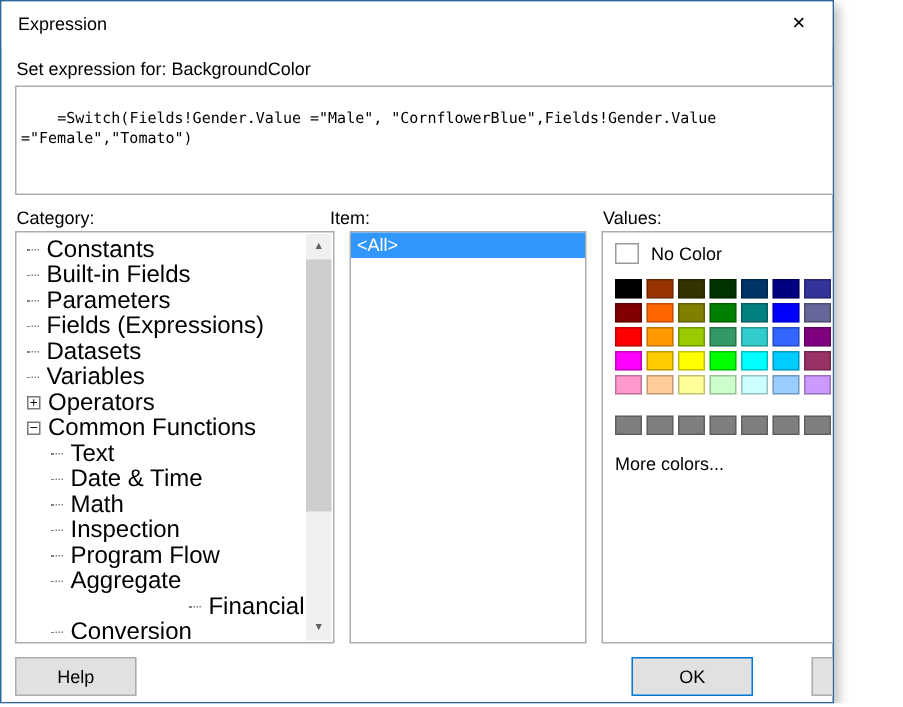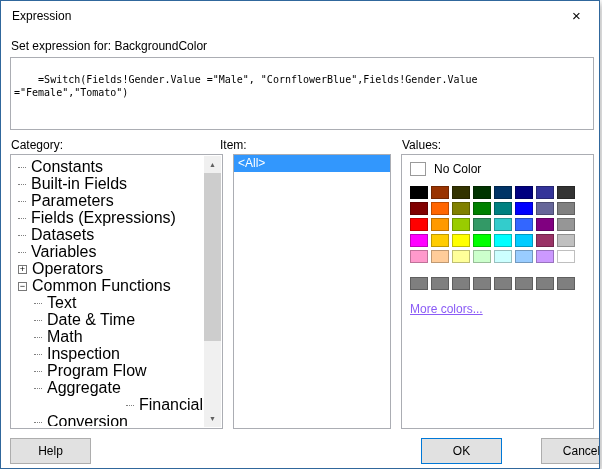--- a/index.html
+++ b/index.html
@@ -1,19 +1,19 @@
 <!DOCTYPE html>
 <html><head>
 <meta charset="utf-8">
 <style>
   * { box-sizing: border-box; }
   html,body { margin:0; padding:0; background:#ffffff; }
   body { font-family:"Liberation Sans","DejaVu Sans",sans-serif; color:#000; }
 
-  .dialog { position:relative; width:600px; height:469px; background:#fff;
+  .dialog { position:relative; width:556px; height:469px; background:#fff;
             border:1px solid #30679C; box-shadow:3px 3px 7px rgba(0,0,0,0.25); overflow:hidden; }
 
   .titlebar { position:absolute; top:0; left:0; right:0; height:30px; background:#fff; }
   .title { position:absolute; left:11px; top:8px; font-size:12px; }
   .close { position:absolute; right:0; top:0; width:45px; height:30px; text-align:center;
            line-height:29px; font-size:15px; cursor:pointer; }
 
   .set-label { position:absolute; left:10px; top:38px; font-size:12px;text-align:center; }
 
   .expr-box { position:absolute; left:9px; top:56px; width:584px; height:73px;
@@ -170,20 +170,20 @@
     <div class="palette grays">
         <span class="swatch" style="background: rgb(127, 127, 127);"></span>
         <span class="swatch" style="background: rgb(127, 127, 127);"></span>
         <span class="swatch" style="background: rgb(127, 127, 127);"></span>
         <span class="swatch" style="background: rgb(127, 127, 127);"></span>
         <span class="swatch" style="background: rgb(127, 127, 127);"></span>
         <span class="swatch" style="background: rgb(127, 127, 127);"></span>
         <span class="swatch" style="background: rgb(127, 127, 127);"></span>
         <span class="swatch" style="background: rgb(127, 127, 127);"></span>
       </div>
-    <div class="more-colors" style="color: #8b5cf6; text-decoration: underline;">More colors...</div>
+    <div class="more-colors" style="color: #000000;">More colors...</div>
   </div>
 
   <button class="btn help">Help</button>
   <button class="btn ok" style="border-color: rgb(0, 120, 215);">OK</button>
   <button class="btn cancel">Cancel</button>
 
 </div>
 
 </body></html>

